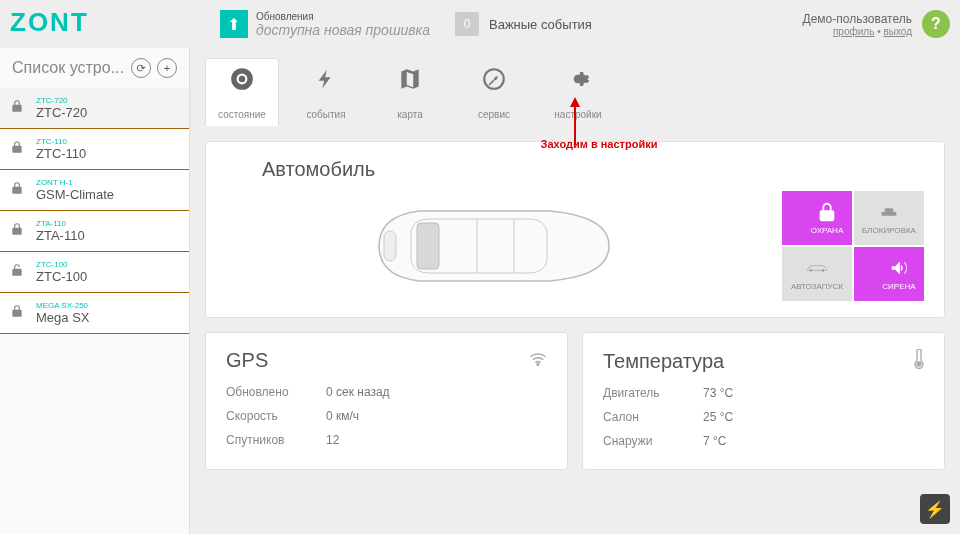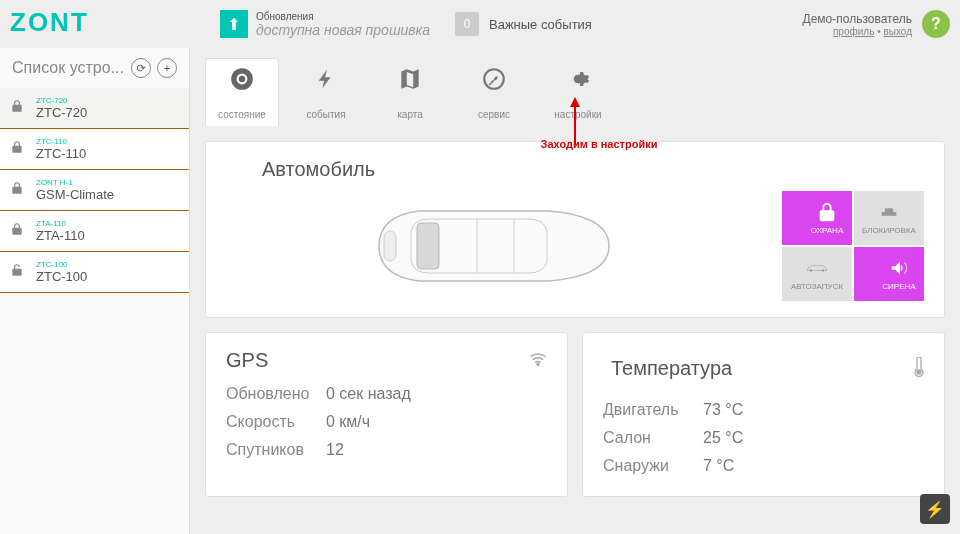--- a/index.html
+++ b/index.html
@@ -46,21 +46,21 @@
 .car-row { display: flex; align-items: center; gap: 30px; }
 .car-svg { flex: 1; display: flex; justify-content: center; }
 .ctrl-grid { display: grid; grid-template-columns: 70px 70px; grid-template-rows: 54px 54px; gap: 2px; }
 .ctrl { display: flex; flex-direction: column; align-items: center; justify-content: center; gap: 3px; font-size: 8px; cursor: pointer; }
 .ctrl.on { background: #d946ef; color: #fff; padding-left: 20px; }
 .ctrl.off { background: #e0e0e0; color: #888; }
 .ctrl svg { width: 24px; height: 22px; }
 
 .cols { display: flex; gap: 14px; }
 .panel.half { flex: 1; margin-bottom: 0; }
-.kv { display: flex; font-size: 16px; color: #888; padding: 5px 0; }
+.kv { display: flex; font-size: 12px; color: #888; padding: 5px 0; }
 .kv .k { width: 100px; }
 .kv .v { color: #777; }
 .phead { display: flex; align-items: center; justify-content: space-between; margin-bottom: 8px; }
 .phead-icn { color: #aaa; }
 
 .note-settings { color: #d60000; font-weight: bold; font-size: 11px; text-align: center; position: absolute; top: -4px; left: 50%; transform: translateX(-50%); white-space: nowrap; margin-left: 24px; }
 .note-arrow { position: absolute; left: 50%; top: -45px; transform: translateX(-50%); }
 
 .fab { position: fixed; bottom: 10px; right: 10px; width: 30px; height: 30px; background: #444; border-radius: 4px; display: flex; align-items: center; justify-content: center; color: #ffb300; font-size: 16px; cursor: pointer; }
 </style>
@@ -136,20 +136,29 @@
           <div class="d2">ZTA-110</div>
         </div>
     </div>
     <div class="device">
       <span class="lock-icn"><svg viewBox="0 0 24 24" width="14" height="14" fill="#888">
             <path d="M12 2a5 5 0 00-5 5v3h2V7a3 3 0 116 0h2a5 5 0 00-5-5zM6 10a2 2 0 00-2 2v8a2 2 0 002 2h12a2 2 0 002-2v-8a2 2 0 00-2-2H6z"></path>
           </svg></span>
       <div class="device-col">
           <div class="d1">ZTC-100</div>
           <div class="d2">ZTC-100</div>
+        </div>
+    </div>
+    <div class="device">
+      <span class="lock-icn"><svg viewBox="0 0 24 24" width="14" height="14" fill="#888">
+            <path d="M12 2a5 5 0 00-5 5v3H6a2 2 0 00-2 2v8a2 2 0 002 2h12a2 2 0 002-2v-8a2 2 0 00-2-2h-1V7a5 5 0 00-5-5zm-3 5a3 3 0 116 0v3H9V7z"></path>
+          </svg></span>
+      <div class="device-col">
+          <div class="d1">MEGA SX-250</div>
+          <div class="d2">Mega SX</div>
         </div>
     </div>
   </div>
 
   <div class="main">
     <div class="tabs">
       <div class="tab active">
         <div class="tab-icn">
             <svg viewBox="0 0 24 24" width="26" height="26">
               <circle cx="12" cy="12" r="10" fill="#666"></circle>
@@ -262,21 +271,21 @@
             <div class="k">Скорость</div>
             <div class="v">0 км/ч</div>
           </div>
         <div class="kv">
             <div class="k">Спутников</div>
             <div class="v">12</div>
           </div>
       </div>
       <div class="panel half">
         <div class="phead">
-          <div class="panel-title" style="margin:8px">Температура</div>
+          <div class="panel-title" style="margin:0">Температура</div>
           <span class="phead-icn"><svg width="12" height="20" viewBox="0 0 12 20" fill="none" stroke="#aaa" stroke-width="1.3">
                 <path d="M5 2a2 2 0 014 0v10a4 4 0 11-4 0V2z"></path>
                 <circle cx="7" cy="15" r="2" fill="#aaa"></circle>
               </svg></span>
         </div>
         <div class="kv">
             <div class="k">Двигатель</div>
             <div class="v">73 °C</div>
           </div>
         <div class="kv">

